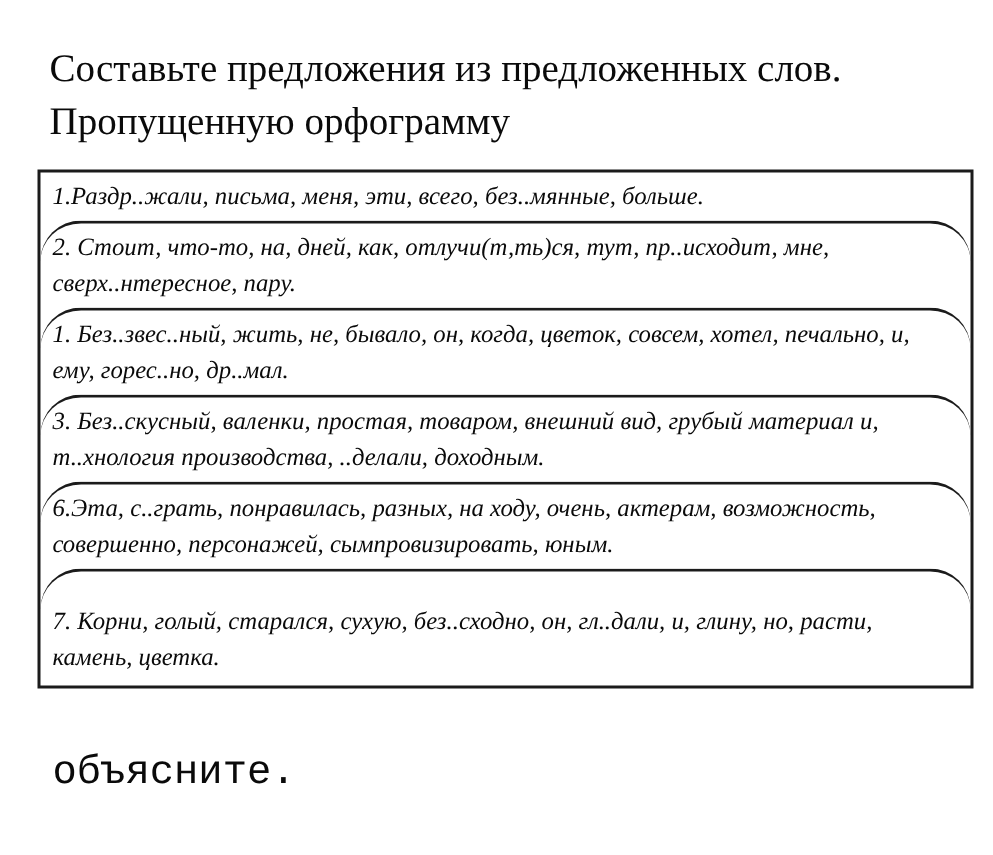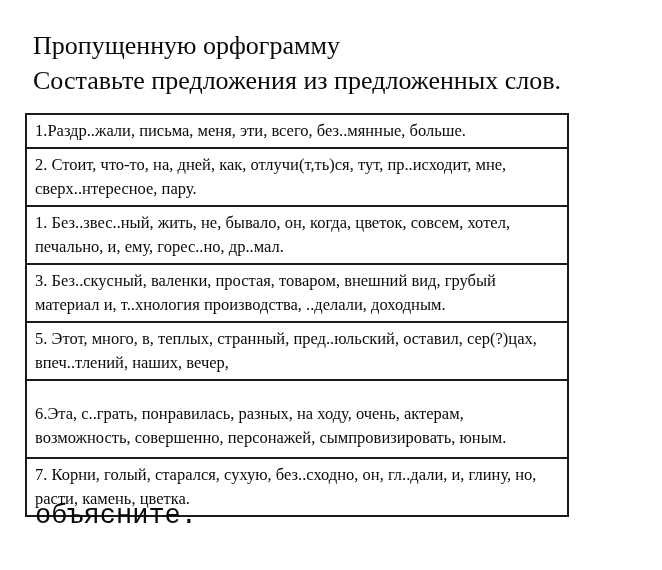--- a/index.html
+++ b/index.html
@@ -20,59 +20,60 @@
     left: 33px;
     top: 28px;
     font-size: 26px;
     line-height: 35px;
     white-space: nowrap;
   }
   .doc-table {
     position: absolute;
     left: 25px;
     top: 113px;
-    width: 544px;
+    width: 624px;
     border: 2px solid #1b1b1b;
     box-sizing: border-box;
     background: #ffffff;
+    font-style: italic;
   }
   .doc-row {
     font-size: 16.5px;
     line-height: 24px;
     padding: 4px 14px 4px 8px;
     min-height: 24px;
     box-sizing: content-box;
   }
   .doc-row + .doc-row {
     border-top: 2px solid #1b1b1b;
+    border-radius: 27px;
   }
   .doc-row:nth-child(6) {
     padding-top: 21px;
     padding-bottom: 7px;
   }
   .footer-text {
     position: absolute;
     left: 35px;
     top: 498px;
     font-size: 27px;
     line-height: 36px;
     font-family: Liberation Mono, monospace;
   }
 </style>
 </head>
 <body>
 
 <div class="page-title">
+  <div>Составьте предложения из предложенных слов.</div>
   <div>Пропущенную орфограмму</div>
-  <div>Составьте предложения из предложенных слов.</div>
 </div>
 
 <div class="doc-table">
   <div class="doc-row">1.Раздр..жали, письма, меня, эти, всего, без..мянные, больше.</div>
   <div class="doc-row">2. Стоит, что-то, на, дней, как, отлучи(т,ть)ся, тут, пр..исходит, мне, сверх..нтересное, пару.</div>
   <div class="doc-row">1. Без..звес..ный, жить, не, бывало, он, когда, цветок, совсем, хотел, печально, и, ему, горес..но, др..мал.</div>
   <div class="doc-row">3. Без..скусный, валенки, простая, товаром, внешний вид, грубый материал и, т..хнология производства, ..делали, доходным.</div>
-  <div class="doc-row">5. Этот, много, в, теплых, странный, пред..юльский, оставил, сер(?)цах, впеч..тлений, наших, вечер,</div>
   <div class="doc-row">6.Эта, с..грать, понравилась, разных, на ходу, очень, актерам, возможность, совершенно, персонажей, сымпровизировать, юным.</div>
   <div class="doc-row">7. Корни, голый, старался, сухую, без..сходно, он, гл..дали, и, глину, но, расти, камень, цветка.</div>
 </div>
 
 <div class="footer-text">объясните.</div>
 
 </body></html>

